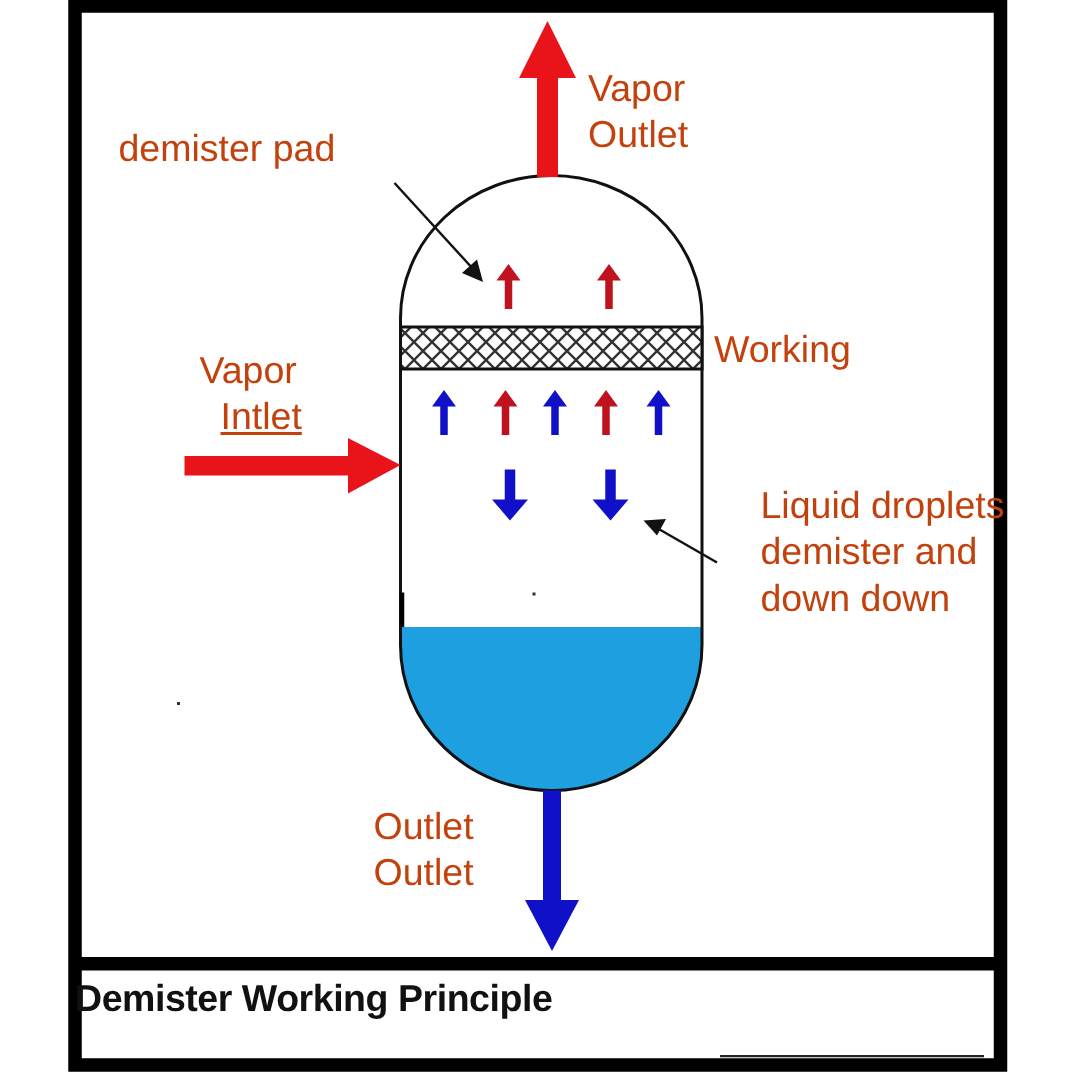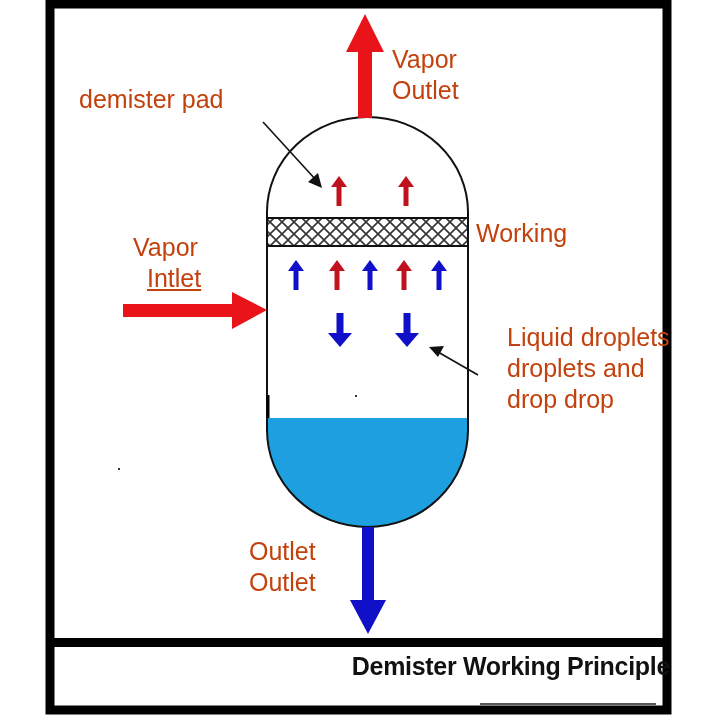--- a/index.html
+++ b/index.html
@@ -1,19 +1,19 @@
 <!DOCTYPE html>
 <html><head>
   <meta charset="utf-8">
   <style>
     html, body { margin: 0; padding: 0; background: #ffffff; }
     body { width: 720px; height: 720px; position: relative; overflow: hidden; font-family: "Liberation Sans", sans-serif; }
     #diagram { position: absolute; left: 0; top: 0; width: 720px; height: 720px; }
     .lbl { position: absolute; color: #c2410c; font-size: 25px; line-height: 31px; white-space: nowrap; }
-    .title { position: absolute; left: 50px; width: 620px; top: 652px; text-align: right; font-weight: bold; font-size: 25px; color: #111; letter-spacing: -0.3px; }
+    .title { position: absolute; left: 50px; width: 620px; top: 652px; text-align: left; font-weight: bold; font-size: 25px; color: #111; letter-spacing: -0.3px; }
   </style>
 </head>
 <body>
 
 <svg id="diagram" viewBox="0 0 720 720" xmlns="http://www.w3.org/2000/svg">
   <defs>
     <pattern id="mesh" width="12" height="12" patternUnits="userSpaceOnUse">
       <rect width="12" height="12" fill="#ffffff"></rect>
       <path d="M0 0 L12 12 M12 0 L0 12" stroke="#333" stroke-width="1.6"></path>
     </pattern>
@@ -115,22 +115,22 @@
   <div>Vapor</div>
   <div style="padding-left:14px;text-decoration:underline;">Intlet</div>
 </div>
 
 <div class="lbl" style="left:476px; top:218px;">
   <div>Working</div>
 </div>
 
 <div class="lbl" style="left:487px; top:322px;margin-left:20px;">
   <div>Liquid droplets</div>
-  <div>droplets and</div>
-  <div>drop drop</div>
+  <div>demister and</div>
+  <div>down down</div>
 </div>
 
 <div class="lbl" style="left:249px; top:536px;">
   <div>Outlet</div>
   <div>Outlet</div>
 </div>
 
 <div class="title">Demister Working Principle</div>
 
 </body></html>

